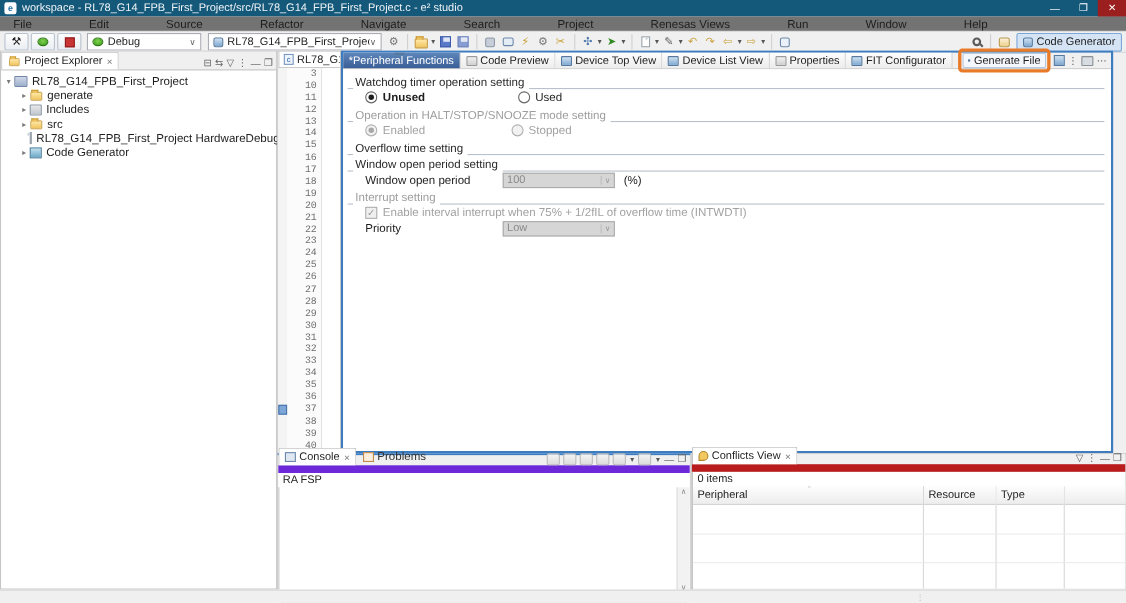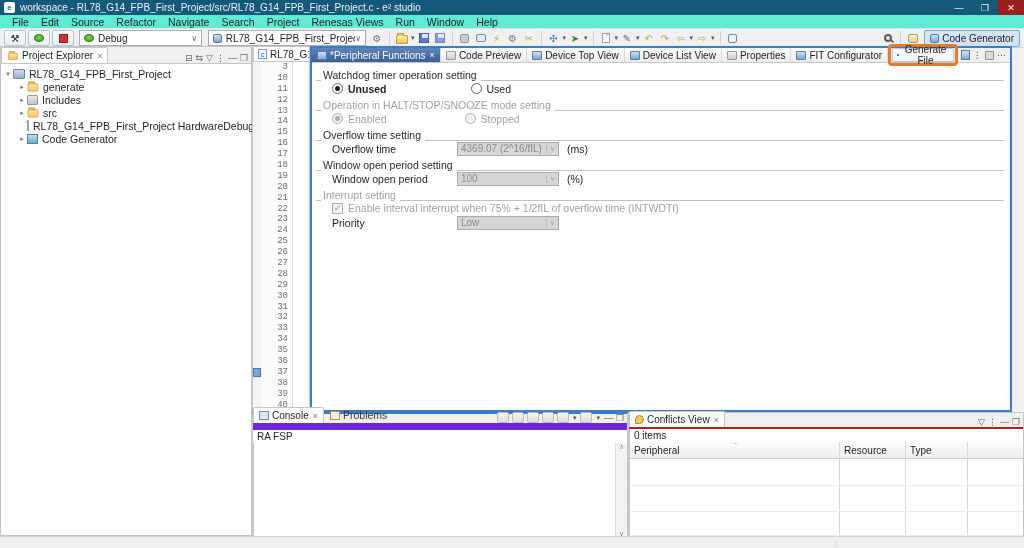--- a/index.html
+++ b/index.html
@@ -7,21 +7,21 @@
   body { font-family:"Liberation Sans","DejaVu Sans",sans-serif; font-size:10.5px; color:#1e1e1e; background:#f0f0f0; position:relative; }
 
   
   .titlebar { height:15px; background:#14587a; color:#eef3f6; display:flex; align-items:center; font-size:10px; }
   .app-ico { width:11px; height:11px; margin:0 5px 0 4px; background:#fff; border-radius:2px; color:#1b6fa8; font-size:8px; font-weight:bold; display:flex; align-items:center; justify-content:center; }
   .titlebar .title { flex:1; white-space:nowrap; overflow:hidden; }
   .winbtn { width:26px; height:15px; display:flex; align-items:center; justify-content:center; color:#fff; font-size:9px; }
   .winbtn.close { background:#9c1f1f; }
 
   
-  .menubar { height:14px; background:#5eead4; display:flex; align-items:center; padding-left:6px; border-bottom:1px solid #e3e3e3; }
+  .menubar { height:14px; background:#737373; display:flex; align-items:center; padding-left:6px; border-bottom:1px solid #e3e3e3;gap:40px; }
   .menubar span { padding:0 6px; cursor:default; }
 
   
   .toolbar { height:19px; background:#f0f0f0; display:flex; align-items:center; padding:0 4px; border-bottom:1px solid #d6d6d6; }
   .tbtn { width:22px; height:16px; border:1px solid #b8c4cf; background:linear-gradient(#fdfdfd,#eaeef2); border-radius:2px; margin-right:2px; display:flex; align-items:center; justify-content:center; font-size:10px; }
   .combo { height:16px; border:1px solid #abadb3; background:#fff; display:flex; align-items:center; padding:0 4px; margin:0 3px; font-size:10px; }
   .combo .carr { margin-left:6px; color:#666; font-size:8px; }
   .sep { width:1px; height:14px; background:#d0d0d0; margin:0 4px; }
   .mini-ico { width:14px; height:13px; margin:0 1px; display:inline-flex; align-items:center; justify-content:center; font-size:10px; }
   .drop { font-size:7px; color:#555; margin:0 1px; }
@@ -74,21 +74,21 @@
   .ico-cfile { width:9px; height:10px; background:#eef4fb; border:1px solid #7a99c0; color:#2a5faa; font-size:7px; display:flex; align-items:center; justify-content:center; margin-right:3px; }
   .gutter { position:relative; display:flex; height:351px; }
   .annocol { width:8px; background:#f4f4f4; }
   .lnums { width:32px; text-align:right; padding-right:4px; color:#6f6f6f; font-size:9px; line-height:10.9px; font-family:"Liberation Mono","DejaVu Sans Mono",monospace; border-right:1px solid #dcdcdc; background:#fbfbfb; }
   .lnums div { height:10.9px; }
   .lmark { position:absolute; left:0; top:306px; width:8px; height:9px; background:#7ea7d8; border:1px solid #4a76ac; }
 
   
   .ptabs { height:15px; background:#f0f0f0; display:flex; align-items:stretch; border-bottom:1px solid #c9c9c9; font-size:10px; }
   .ptab { display:flex; align-items:center; padding:0 5px; border-right:1px solid #d8d8d8; background:linear-gradient(#fdfdfd,#ececec); color:#222; white-space:nowrap; }
-  .ptab.active { background:linear-gradient(#5e86ba,#3a5e96); color:#fff; }
+  .ptab.active { background:linear-gradient(#5e86ba,#3a5e96); color:#fff;flex-direction:column; }
   .ptab .tclose { margin-left:4px; font-size:9px; }
   .ptab .ticon { width:10px; height:9px; margin-right:3px; border-radius:1px; }
   .ti-blue { background:linear-gradient(#cfe2f3,#7fa8d0); border:1px solid #56799f; }
   .ti-gray { background:linear-gradient(#f2f2f2,#cfcfcf); border:1px solid #9a9a9a; }
   .gen-zone { margin-left:auto; display:flex; align-items:center; gap:3px; padding-right:4px; }
   .gen-ring { border:3px solid #e87a28; border-radius:4px; padding:1px; display:flex; }
   .gen-btn { display:flex; align-items:center; background:#f4f7fb; border:1px solid #b9c9dd; border-radius:2px; height:14px; padding:0 4px; font-size:10px; color:#1e1e1e; }
   .gen-btn .ticon { margin-right:3px; }
   .kebab { color:#555; font-size:9px; }
   .printer { width:11px; height:9px; background:#d8dde2; border:1px solid #8a9198; border-radius:1px; }
@@ -123,21 +123,21 @@
   .cbody { position:relative; height:95px; background:#fff; border-left:1px solid #c6c6c6; }
   .clabel { height:13px; padding:1px 0 0 4px; font-size:10px; color:#222; background:#fff; }
   .vscroll { position:absolute; right:0; top:0; bottom:0; width:12px; background:#f2f2f2; border-left:1px solid #ddd; display:flex; flex-direction:column; justify-content:space-between; align-items:center; color:#8a8a8a; font-size:7px; }
   .hscroll { height:13px; background:#f2f2f2; border-top:1px solid #ddd; display:flex; justify-content:space-between; align-items:center; color:#8a8a8a; font-size:8px; padding:0 2px; }
   .hthumb { flex:1; height:9px; margin:0 2px; background:#e2e2e2; border:1px solid #d0d0d0; border-radius:2px; }
   .ico-console { width:10px; height:9px; background:#dfe8f2; border:1px solid #6d89aa; margin-right:3px; }
   .ico-problems { width:10px; height:9px; background:#fdeede; border:1px solid #c08a4a; margin-right:3px; }
   .ctool { width:12px; height:11px; background:linear-gradient(#f4f4f4,#ddd); border:1px solid #bbb; border-radius:2px; }
 
   
-  .cfhead { height:16px; background:#f0f0f0; border-bottom:2px solid #b91c1c; display:flex; align-items:flex-end; }
+  .cfhead { height:16px; background:#f0f0f0; border-bottom:7px solid #b91c1c; display:flex; align-items:flex-end; }
   .ico-pin { width:9px; height:9px; background:#f3c860; border:1px solid #b08a2a; border-radius:50% 50% 50% 0; margin-right:3px; }
   .items-row { height:13px; font-size:10px; padding:1px 0 0 4px; background:#fff; border-left:1px solid #c6c6c6; }
   .cftable { position:relative; height:94px; border-left:1px solid #c6c6c6; background:#fff; }
   .cfcols { display:flex; height:100%; }
   .cfcol { border-right:1px solid #d8d8d8; height:100%; }
   .cfth { height:17px; background:linear-gradient(#fdfdfd,#ededed); border-bottom:1px solid #cfcfcf; display:flex; align-items:center; padding:0 4px; font-size:10px; color:#222; position:relative; }
   .sortc { position:absolute; left:50%; top:0; font-size:7px; color:#888; }
   .cfrow-line { position:absolute; left:0; right:0; height:1px; background:#ececec; }
 </style>
 </head>
@@ -168,21 +168,21 @@
 <div class="toolbar">
   <span class="tbtn">
       <span>⚒</span>
     </span>
   <span class="tbtn">
       <span class="bug"></span>
     </span>
   <span class="tbtn">
       <span class="stopsq"></span>
     </span>
-  <span class="combo" style="width:123px">
+  <span class="combo" style="width:104px">
     <span class="bug" style="margin-right:4px"></span>
     <span>Debug</span>
     <span class="carr" style="margin-left:auto">∨</span>
   </span>
   <span class="combo" style="width:158px">
     <span class="chip ti-blue" style="margin-right:4px;width:9px;height:9px"></span>
     <span style="overflow:hidden;white-space:nowrap">RL78_G14_FPB_First_Project</span>
     <span class="carr" style="margin-left:auto">∨</span>
   </span>
   <span class="mini-ico gear">⚙</span>
@@ -428,28 +428,20 @@
         <span class="radio dis"></span>
         <span class="dis-txt">Stopped</span>
       </span>
     </div>
 
     <div class="grp">
       <span class="gdash"></span>
         <span class="gtitle">Overflow time setting</span>
         <span class="gline"></span>
     </div>
-    <div class="crow">
-      <span class="flabel">Overflow time</span>
-      <span class="dd">
-        <span>4369.07 (2^16/fIL)</span>
-        <span class="arr">∨</span>
-      </span>
-      <span class="unit">(ms)</span>
-    </div>
 
     <div class="grp">
       <span class="gdash"></span>
         <span class="gtitle">Window open period setting</span>
         <span class="gline"></span>
     </div>
     <div class="crow">
       <span class="flabel">Window open period</span>
       <span class="dd">
         <span>100</span>

